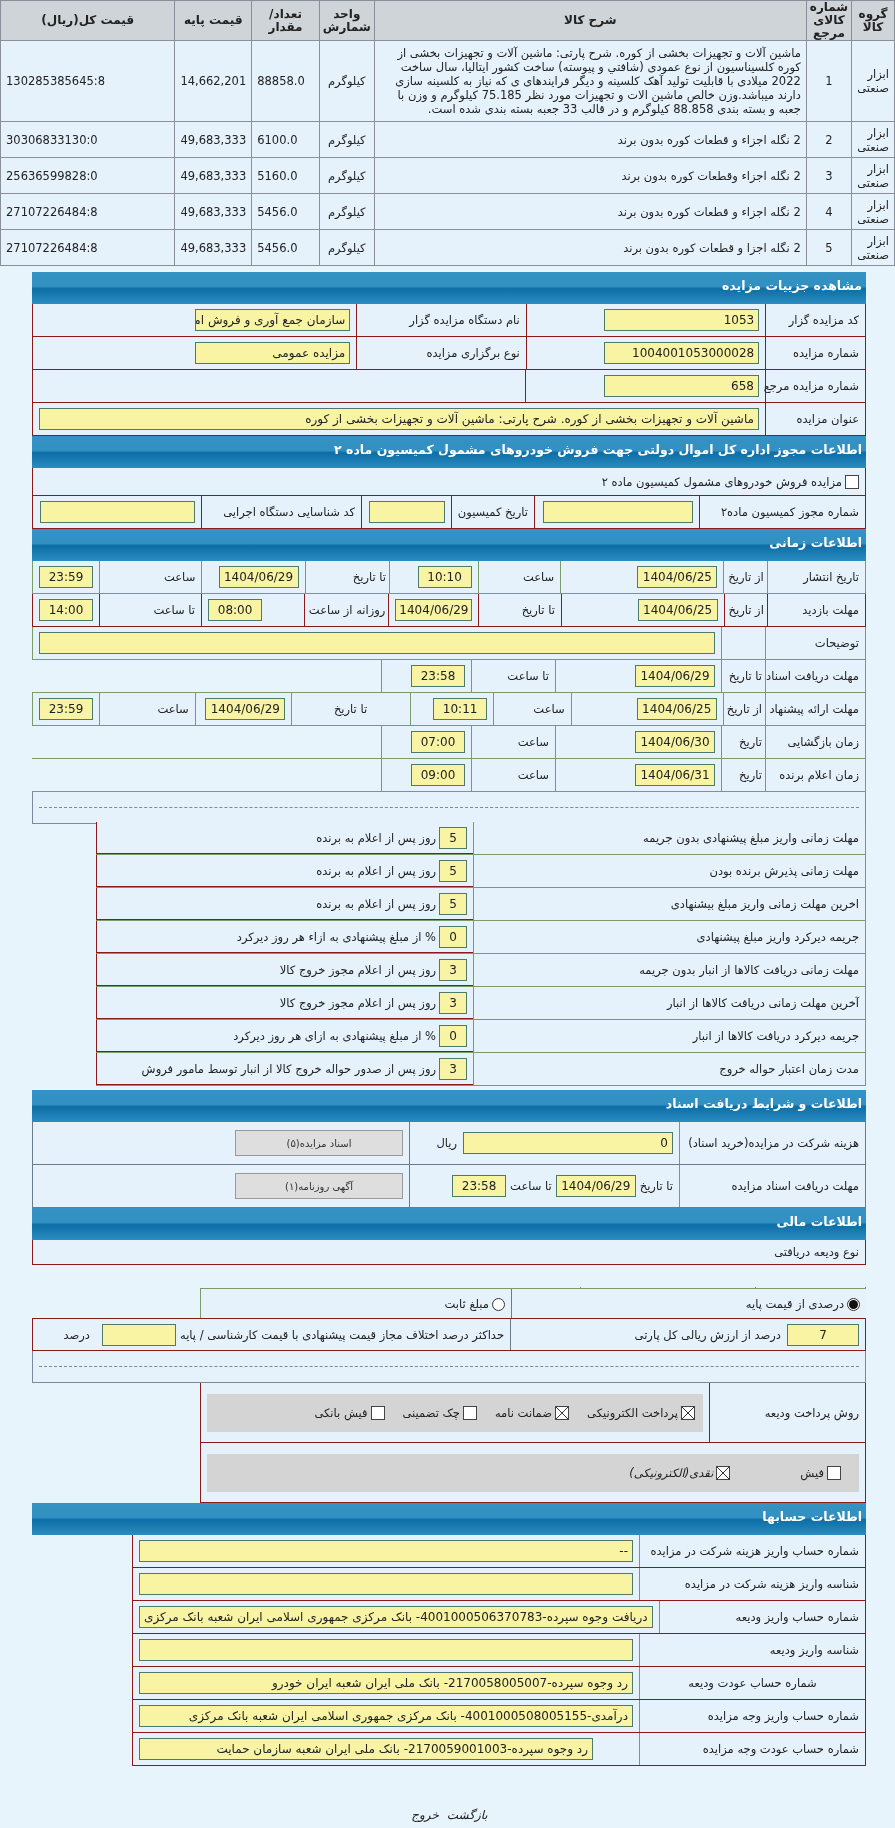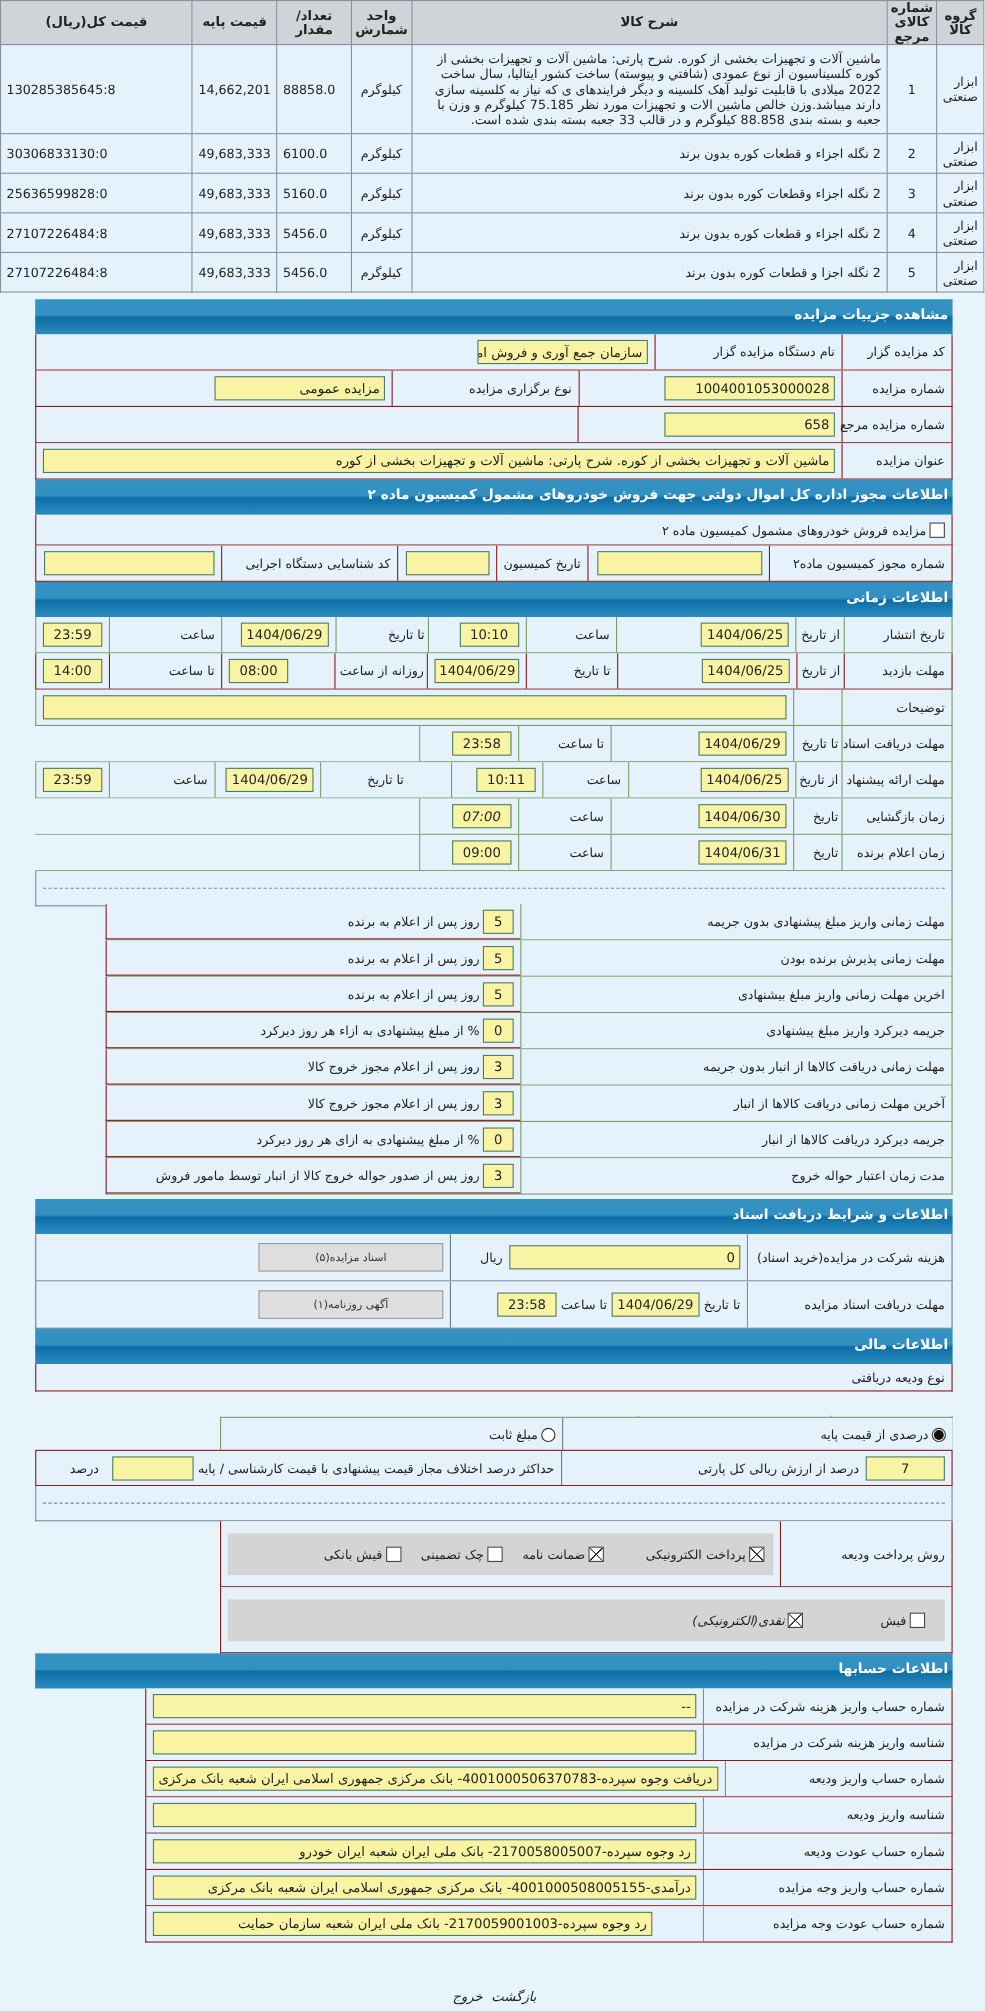--- a/index.html
+++ b/index.html
@@ -111,20 +111,23 @@
     </tbody>
 </table>
 
 <div class="panel" style="top:272px;">
   <div class="hdr">مشاهده جزییات مزایده</div>
 
   <div class="row red" style="height:33px;">
     <div class="cell" style="width:100px;">
         <span class="lbl">کد مزایده گزار</span>
       </div>
+    <div class="cell" style="width:240px;">
+        <div class="fld ltr" style="width:155px;">1053</div>
+      </div>
     <div class="cell" style="width:170px;">
         <span class="lbl">نام دستگاه مزایده گزار</span>
       </div>
     <div class="cell" style="width:324px;">
         <div class="fld" style="width:155px;">سازمان جمع آوری و فروش امو</div>
       </div>
   </div>
   <div class="row red" style="height:33px;">
     <div class="cell" style="width:100px;">
         <span class="lbl">شماره مزایده</span>
@@ -307,21 +310,21 @@
         </div>
     <div class="cell" style="width:44px; padding:0 3px;">
           <span class="lbl">تاریخ</span>
         </div>
     <div class="cell" style="width:166px;">
           <div class="fld ctr" style="width:80px;">1404/06/30</div>
         </div>
     <div class="cell" style="width:84px;">
           <span class="lbl">ساعت</span>
         </div>
-        <div class="cell" style="width:90px;font-style:italic;">
+        <div class="cell" style="width:90px;">
           <div class="fld ctr" style="width:54px;">07:00</div>
         </div>
         <div class="cell" style="flex:1; background:#e8f4fc;"></div>
       </div>
       <div class="row" style="height: 33px; border-left: none;">
     <div class="cell" style="width:100px;">
           <span class="lbl">زمان اعلام برنده</span>
         </div>
     <div class="cell" style="width:44px; padding:0 3px;">
           <span class="lbl">تاریخ</span>
@@ -486,21 +489,21 @@
   <div class="dash"></div>
 </div>
 
 <div style="position:absolute; top:1383px; left:200px; width:666px;">
   <div class="row red" style="height:60px; border-top:none;">
     <div class="cell" style="width:156px;">
         <span class="lbl">روش پرداخت ودیعه</span>
       </div>
     <div class="cell" style="flex:1; padding:0 6px;">
         <div class="graybox" id="deposit-methods">
-          <span style="display: inline-flex; align-items: center; margin-left: 20px;">
+          <span style="display: inline-flex; align-items: center;">
             <span class="chk" style="background: linear-gradient(45deg, transparent 46%, rgb(51, 51, 51) 48%, rgb(51, 51, 51) 52%, transparent 54%), linear-gradient(-45deg, transparent 46%, rgb(51, 51, 51) 48%, rgb(51, 51, 51) 52%, transparent 54%), rgb(255, 255, 255);"></span>
             <span class="lbl">پرداخت الکترونیکی</span>
           </span>
           <span style="display: inline-flex; align-items: center;">
             <span class="chk" style="background: linear-gradient(45deg, transparent 46%, rgb(51, 51, 51) 48%, rgb(51, 51, 51) 52%, transparent 54%), linear-gradient(-45deg, transparent 46%, rgb(51, 51, 51) 48%, rgb(51, 51, 51) 52%, transparent 54%), rgb(255, 255, 255);"></span>
             <span class="lbl">ضمانت نامه</span>
           </span>
           <span style="display: inline-flex; align-items: center;">
             <span class="chk"></span>
             <span class="lbl">چک تضمینی</span>
@@ -558,21 +561,21 @@
     </div>
     <div class="row red" style="height: 33px;">
     <div class="cell" style="width:226px; border-left-color:#7a9c6a;">
         <span class="lbl">شناسه واریز ودیعه</span>
       </div>
     <div class="cell" style="flex:1;">
         <div class="fld" style="width:100%;"></div>
       </div>
     </div>
     <div class="row red" style="height: 33px;">
-    <div class="cell" style="width:226px; border-left-color:#7a9c6a;">
+    <div class="cell" style="width:226px; border-left-color:#7a9c6a;justify-content:center;">
         <span class="lbl">شماره حساب عودت ودیعه</span>
       </div>
     <div class="cell" style="flex:1;">
         <div class="fld" style="width:100%;">رد وجوه سپرده-2170058005007- بانک ملی ایران شعبه ایران خودرو</div>
       </div>
     </div>
     <div class="row red" style="height: 33px;">
     <div class="cell" style="width:226px; border-left-color:#7a9c6a;">
         <span class="lbl">شماره حساب واریز وجه مزایده</span>
       </div>

